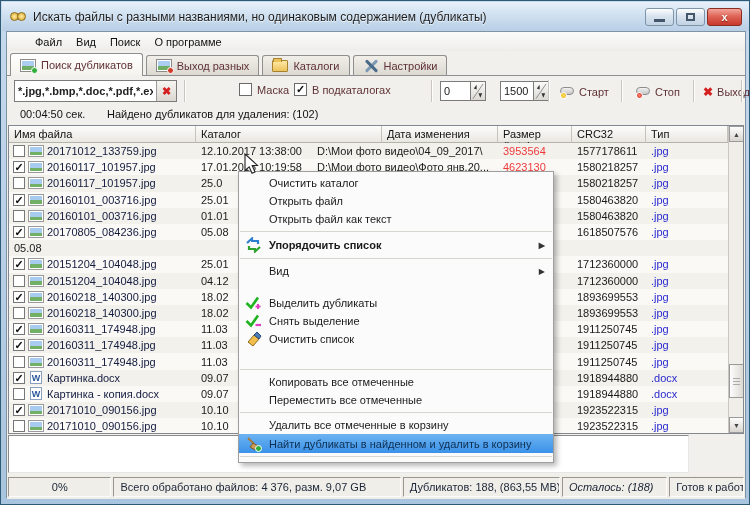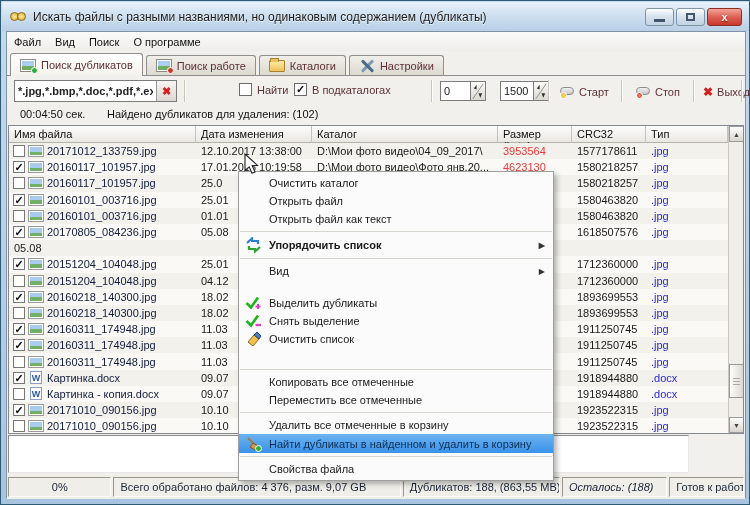--- a/index.html
+++ b/index.html
@@ -21,21 +21,21 @@
   .wbtn { width:29px; height:18px; border:1px solid #7e94a8; border-radius:3px;
     background:linear-gradient(#fdfefe,#d8e3ee 45%,#c2d3e4); display:flex; align-items:center; justify-content:center; }
   .wbtn.close { width:35px; background:linear-gradient(#f3a49a,#df6658 45%,#c8372b);
     border-color:#8c2d22; color:#fff; font-weight:bold; font-size:11px; text-shadow:0 1px 1px #7c170e; }
   .wbtn .dash { width:11px; height:3px; background:#44576a; margin-top:6px; }
   .wbtn .box { width:9px; height:8px; border:2px solid #44576a; }
   .client { position:absolute; left:5px; top:30px; width:740px; height:467px;
     background:#f1f0ec; border:1px solid #7f93a5; }
   
   .menubar { position:absolute; left:0; top:0; width:738px; height:19px;
-    background:linear-gradient(#fbfbfa,#eeedea); display:flex; align-items:center; padding-left:0; }
+    background:linear-gradient(#fbfbfa,#eeedea); display:flex; align-items:center; padding-left:21px; }
   .mitem { padding:2px 7px; color:#111; }
   
   .tabbar { position:absolute; left:0; top:20px; width:738px; height:24px;
     border-bottom:1px solid #8f8f8f; display:flex; align-items:flex-end; padding-left:3px; }
   .tab { display:inline-flex; align-items:center; gap:5px; height:20px; padding:0 9px;
     border:1px solid #8f8f8f; border-bottom:none; border-radius:3px 3px 0 0; margin-right:3px;
     background:linear-gradient(#f1efe9,#dcd9d1); color:#5f3134; }
   .tab.active { height:23px; background:linear-gradient(#ffffff,#f4f2ec); margin-bottom:-1px; z-index:2; }
   .tico { width:16px; height:13px; position:relative; display:inline-block; }
   .tico .ph { position:absolute; inset:0; border:1px solid #8a8a8a; background:linear-gradient(#aacdf0 55%,#6fae62 55%); box-shadow:inset 0 0 0 1px #fff; }
@@ -163,21 +163,21 @@
             <span class="ph"></span>
             <span class="badge green"></span>
           </span>
           <span>Поиск дубликатов</span>
         </div>
         <div class="tab">
           <span class="tico">
             <span class="ph"></span>
             <span class="badge red"></span>
           </span>
-          <span>Поиск работе</span>
+          <span>Выход разных</span>
         </div>
         <div class="tab">
           <span class="tico">
             <span class="folder"></span>
           </span>
           <span>Каталоги</span>
         </div>
         <div class="tab">
           <span class="tico">
             <span class="t1"></span>
@@ -188,21 +188,21 @@
       </div>
 
     <div class="toolbar">
       <div class="maskgroup">
         <input class="maskinput" readonly="" value="*.jpg,*.bmp,*.doc,*.pdf,*.exe" style="">
         <div class="clearbtn">✖</div>
       </div>
       <div class="tsep" style="left:177px"></div>
       <div class="cbwrap" style="left:232px">
         <div class="cbbox" id="cb-mask"></div>
-        <span>Найти</span>
+        <span>Маска</span>
       </div>
       <div class="cbwrap" style="left:287px">
         <div class="cbbox" id="cb-sub">✓</div>
         <span>В подкаталогах</span>
       </div>
       <div class="tsep" style="left:424px"></div>
       <div class="spin" style="left:433px">
         <div class="spinfield" style="width:31px">0</div>
         <div class="spinbtns">
           <svg viewBox="0 0 15 20">
@@ -247,22 +247,22 @@
     </div>
 
     <div class="infoline">
       <span class="elapsed">00:04:50 сек.</span>
       <span class="found">Найдено дубликатов для удаления: (102)</span>
     </div>
 
     <div class="listbox">
       <div class="lheader" id="lheader">
           <div class="hcell" style="width: 187px;">Имя файла</div>
+          <div class="hcell" style="width: 186px;">Каталог</div>
           <div class="hcell" style="width: 116px;">Дата изменения</div>
-          <div class="hcell" style="width: 186px;">Каталог</div>
           <div class="hcell" style="width: 74px;">Размер (byte)</div>
           <div class="hcell" style="width: 74px;">CRC32</div>
           <div class="hcell" style="width: 82px;">Тип</div>
         </div>
       <div class="lbody" id="lbody">
           <div class="lrow">
             <div class="cname" style="width: 187px;">
               <div class="cb"></div>
               <div class="fico jpg"></div>
               <span class="fn">20171012_133759.jpg</span>
@@ -551,22 +551,19 @@
       </div>
       <div class="pitem hl">
         <span class="micon"><svg viewBox="0 0 17 16">
             <line x1="3" y1="2" x2="9" y2="8" stroke="#a87a3a" stroke-width="2"></line>
             <polygon points="8,7 13,10 10,14 5,11" fill="#c89a55" stroke="#7a5a22"></polygon>
             <circle cx="13.5" cy="12.5" r="3" fill="#2fae3a" stroke="#fff"></circle>
           </svg></span>
         <span>Найти дубликаты в найденном и удалить в корзину</span>
       </div>
       <div class="psep"></div>
-      <div class="pitem">
-        <span>Свойства файла</span>
-      </div>
     </div>
 
   <svg class="cursor" width="16" height="22" viewBox="0 0 16 22">
     <path d="M1 1 L1 17.5 L5.2 13.8 L8 20.3 L11 19 L8.2 12.6 L13.5 12.4 Z" fill="#fff" stroke="#222" stroke-width="1.1"></path>
   </svg>
 
 </div>
 
 </body></html>

